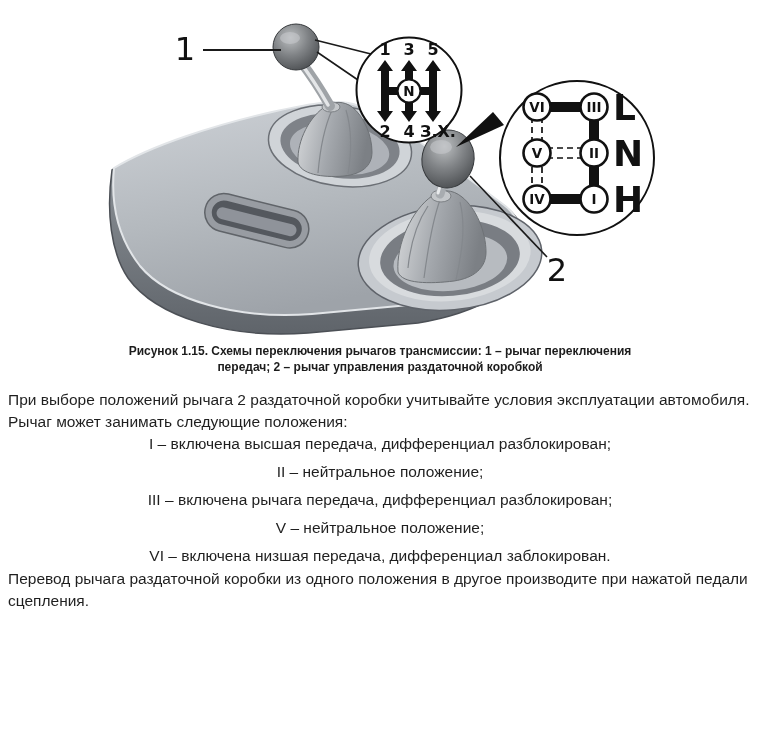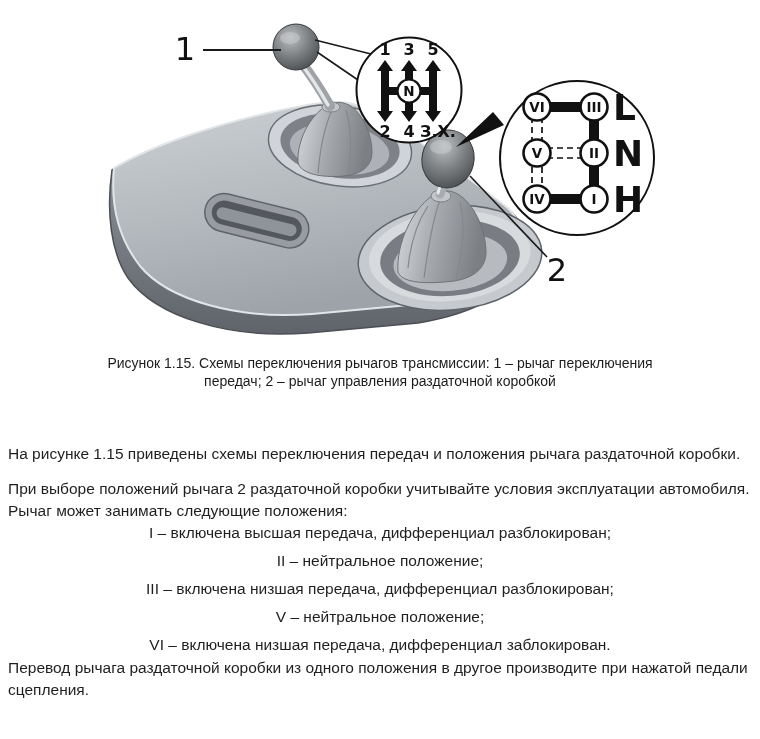--- a/index.html
+++ b/index.html
@@ -1,22 +1,22 @@
 <!DOCTYPE html>
 <html><head>
 <meta charset="utf-8">
 <style>
   html,body{margin:0;padding:0;background:#fff;}
   body{width:760px;height:739px;overflow:hidden;
        font-family:"Liberation Sans","DejaVu Sans",sans-serif;color:#1f1f1f;}
   .page{width:760px;height:739px;overflow:hidden;background:#fff;}
   figure{margin:0;padding:0;}
   .fig-svg{display:block;width:760px;height:338px;}
-  figcaption{margin:16px auto 0 auto;max-width:548px;text-align:center;
-             font-size:14px;font-weight:400;line-height:1.32;color:#1c1c1c;}
+  figcaption{margin:6px auto 0 auto;max-width:548px;text-align:center;
+             font-size:12px;font-weight:700;line-height:1.32;color:#1c1c1c;}
   p.body-par{font-size:15.5px;line-height:22px;margin:0 8px;}
   p.intro{margin-top:52px;}
   p.usage{margin-top:13px;}
   .positions{}
   .positions p{font-size:15.5px;line-height:21px;margin:0 8px 7px 8px;text-align:center;}
   .positions p:last-child{margin-bottom:0;}
   p.clipped{margin-top:2px;}
   svg text{font-family:"DejaVu Sans","Liberation Sans",sans-serif;fill:#111;}
   .callout-num{font-size:32px;font-weight:400;}
   .diag-lbl{font-size:16px;font-weight:700;}
@@ -150,25 +150,24 @@
 
       <g>
         <line x1="470" y1="176" x2="547" y2="257" stroke="#1a1a1a" stroke-width="1.6"></line>
         <text class="callout-num" x="557" y="281" text-anchor="middle">2</text>
       </g>
     </svg>
 
     <figcaption>Рисунок 1.15. Схемы переключения рычагов трансмиссии: 1 – рычаг переключения передач; 2 – рычаг управления раздаточной коробкой</figcaption>
   </figure>
 
-  <p class="body-par intro">На рисунке 1.15 приведены схемы переключения передач и положения рычага раздаточной коробки.</p>
   <p class="body-par usage">При выборе положений рычага 2 раздаточной коробки учитывайте условия эксплуатации автомобиля. Рычаг может занимать следующие положения:</p>
 
   <div class="positions">
     <p>I – включена высшая передача, дифференциал разблокирован;</p>
     <p>II – нейтральное положение;</p>
-    <p>III – включена низшая передача, дифференциал разблокирован;</p>
+    <p>III – включена рычага передача, дифференциал разблокирован;</p>
     <p>V – нейтральное положение;</p>
     <p>VI – включена низшая передача, дифференциал заблокирован.</p>
   </div>
 
   <p class="body-par clipped">Перевод рычага раздаточной коробки из одного положения в другое производите при нажатой педали сцепления.</p>
 </div>
 
 </body></html>

